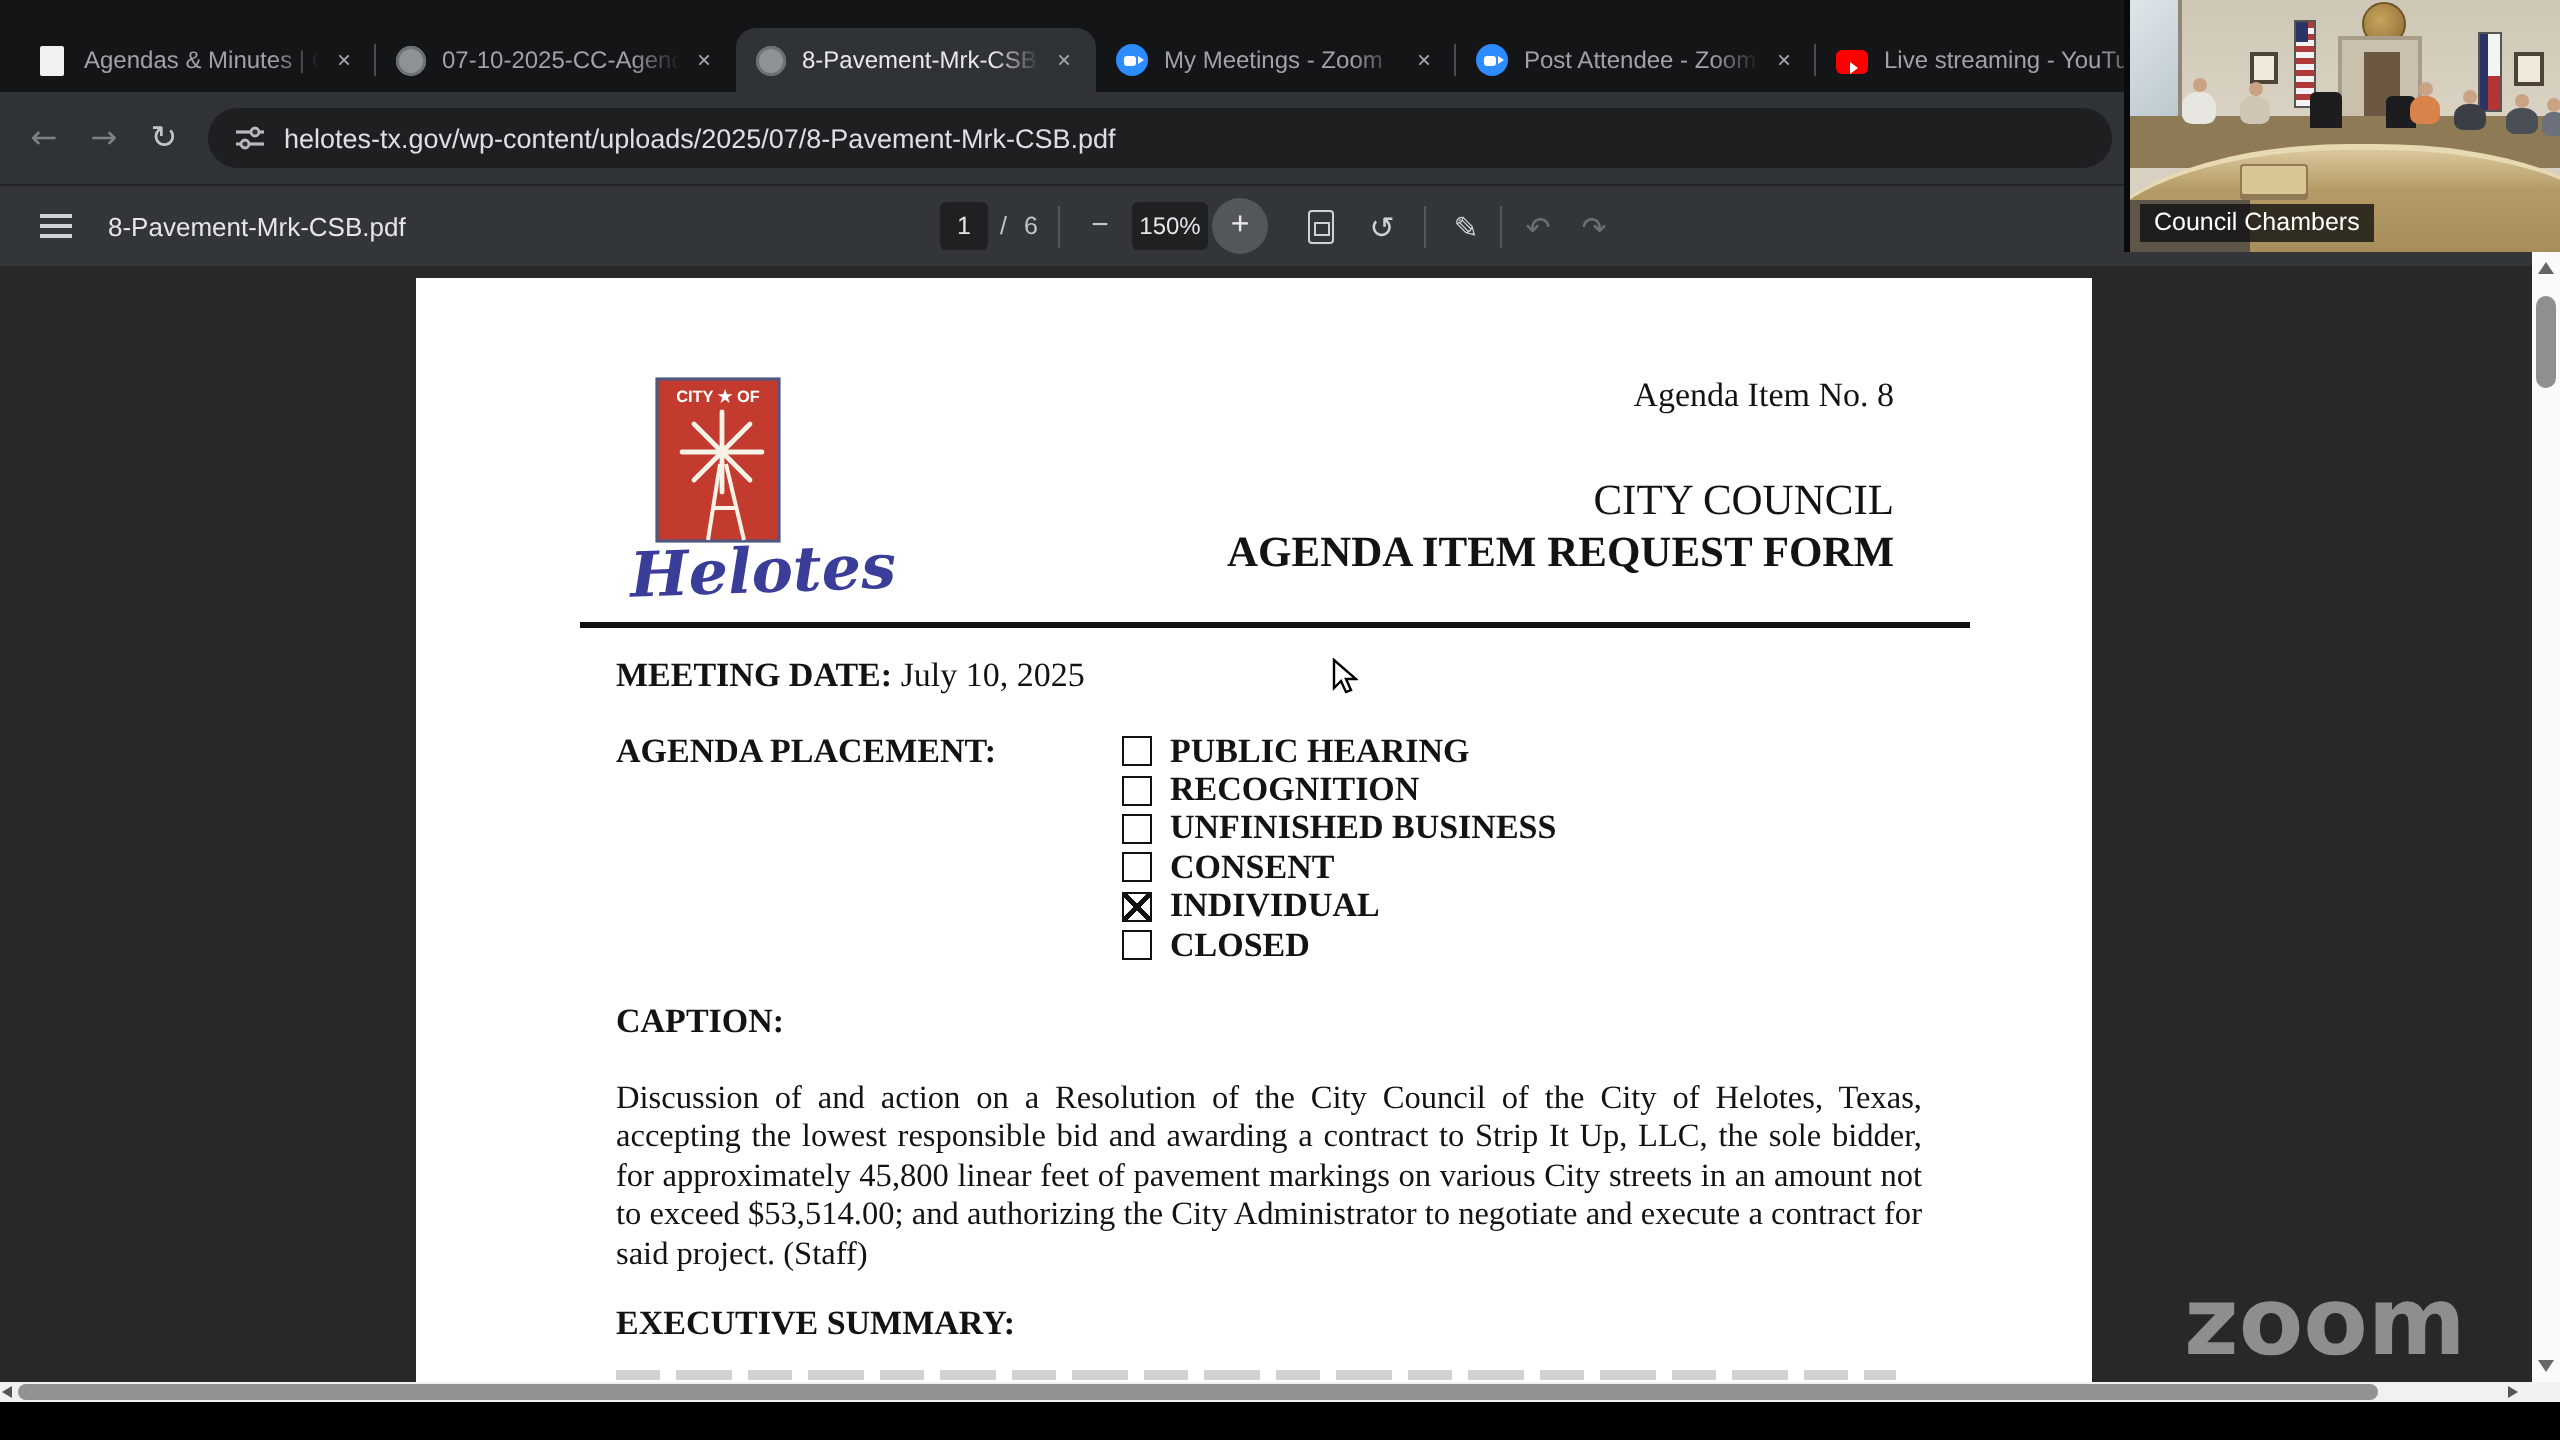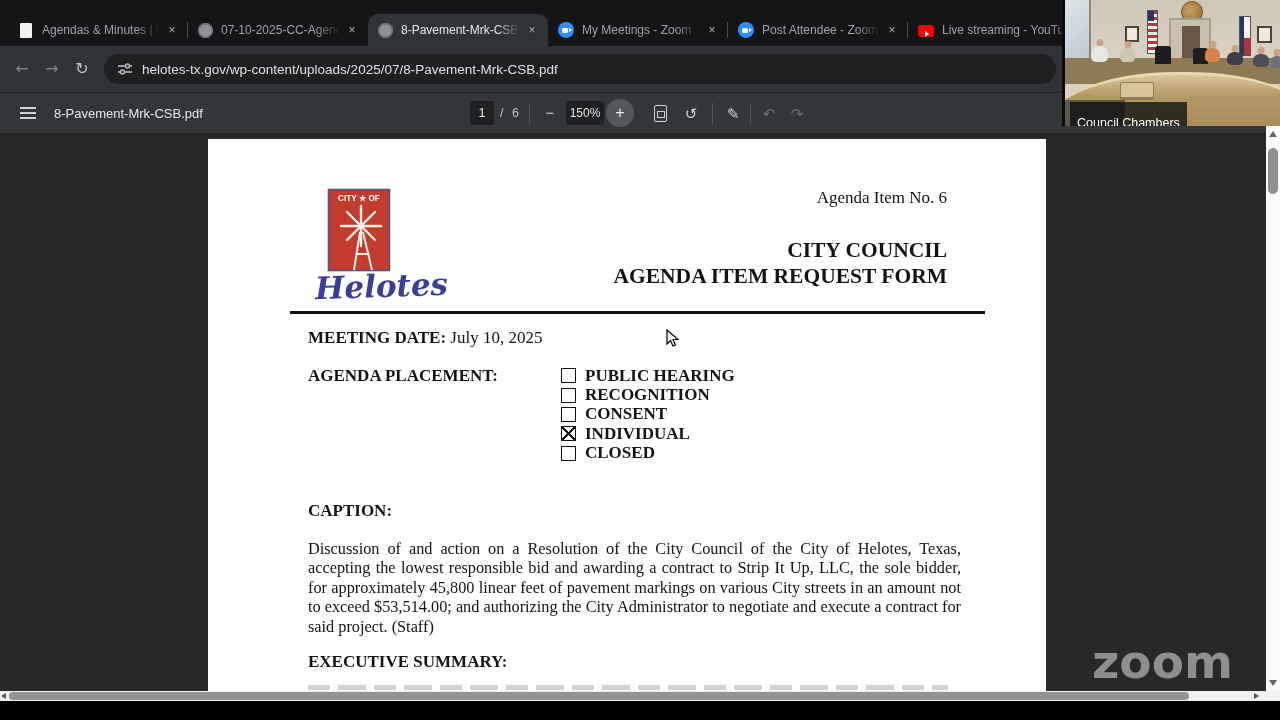--- a/index.html
+++ b/index.html
@@ -69,21 +69,21 @@
 
   
   .pdf-area { position:absolute; left:0; top:133px; width:1280px; height:558px; background:#282828; }
   .page { position:absolute; left:208px; top:6px; width:838px; height:552px; background:#fff;
           overflow:hidden; font-family:"Liberation Serif", serif; color:#131313; }
 
   .logo-svg { position:absolute; left:119px; top:49px; }
   .logo-script { position:absolute; left:107px; top:129px; font-family:"DejaVu Serif", serif;
           font-style:italic; font-weight:bold; font-size:31px; color:#3b3e99; transform:rotate(-2deg); }
   .agenda-no { position:absolute; right:99px; top:49px; font-size:17px; }
-  .doc-title1 { position:absolute; right:99px; top:99px; font-size:21.5px; font-weight:bold; }
+  .doc-title1 { position:absolute; right:99px; top:99px; font-size:21.5px; font-weight:normal; }
   .doc-title2 { position:absolute; right:99px; top:125px; font-size:21.5px; font-weight:bold; }
   .rule { position:absolute; left:82px; top:172px; width:695px; height:3px; background:#111; }
   .line-md { position:absolute; left:100px; top:189px; font-size:17px; }
   .line-md b { font-weight:bold; }
   .placement-label { position:absolute; left:100px; top:227px; font-size:17px; font-weight:bold; }
   .chk-list { position:absolute; left:353px; top:227px; }
   .chk-row { display:flex; align-items:center; height:19.4px; }
   .chk-box { width:15px; height:15px; border:1.8px solid #111; margin-right:9px; flex:0 0 auto; }
   .chk-box.checked { background:
       linear-gradient(45deg, transparent 44%, #111 44%, #111 56%, transparent 56%),
@@ -137,21 +137,21 @@
           linear-gradient(#d9c79b, #b49a66 30%, #a08753); border-radius:50% 45% 0 0 / 80% 60% 0 0;
           border-top:3px solid #e7d9b2; }
   .podium { position:absolute; left:55px; top:82px; width:34px; height:16px; background:#d8c697;
           border:1px solid #93motor7a52; border-radius:2px; box-shadow:0 2px 0 #8e7a55; }
   .floor { position:absolute; left:0; top:100px; width:60px; height:26px; background:#5d5548; }
   .person { position:absolute; border-radius:45% 45% 30% 30%; }
   .head { position:absolute; width:7px; height:7px; border-radius:50%; background:#c9a384; left:50%;
           transform:translateX(-50%); top:-7px; }
   .chair { position:absolute; background:#1d1d1f; border-radius:3px 3px 0 0; }
   .feed-label { position:absolute; left:5px; top:102px; background:rgba(15,15,15,.78); color:#fff;
-          font-size:12.5px; padding:14px 7px 3px; }
+          font-size:12.5px; padding:2px 7px 3px; }
 
   
   .watermark { position:absolute; left:1092px; top:634px; font-family:"DejaVu Sans", sans-serif;
           font-weight:bold; font-size:47px; letter-spacing:0px; color:#8e8e8e; }
 </style>
 </head>
 <body>
 
 <div class="screen">
 
@@ -241,40 +241,44 @@
         </g>
         <circle cx="34" cy="38" r="3" fill="#f7f2e6"></circle>
         <g stroke="#f7f2e6" stroke-width="2">
           <line x1="27" y1="82" x2="33" y2="44"></line>
             <line x1="45" y1="82" x2="36" y2="44"></line>
           <line x1="29" y1="66" x2="42" y2="66"></line>
         </g>
       </svg>
       <div class="logo-script">Helotes</div>
 
-      <div class="agenda-no">Agenda Item No. 6</div>
+      <div class="agenda-no">Agenda Item No. 8</div>
       <div class="doc-title1">CITY COUNCIL</div>
       <div class="doc-title2">AGENDA ITEM REQUEST FORM</div>
       <div class="rule"></div>
 
       <div class="line-md">
         <b>MEETING DATE:</b>
         <span>July 10, 2025</span>
       </div>
 
       <div class="placement-label">AGENDA PLACEMENT:</div>
 
       <div class="chk-list">
         <div class="chk-row">
           <span class="chk-box"></span>
           <span class="chk-label">PUBLIC HEARING</span>
         </div>
         <div class="chk-row">
           <span class="chk-box"></span>
           <span class="chk-label">RECOGNITION</span>
+        </div>
+        <div class="chk-row">
+          <span class="chk-box"></span>
+          <span class="chk-label">UNFINISHED BUSINESS</span>
         </div>
         <div class="chk-row">
           <span class="chk-box"></span>
           <span class="chk-label">CONSENT</span>
         </div>
         <div class="chk-row">
           <span class="chk-box checked"></span>
           <span class="chk-label">INDIVIDUAL</span>
         </div>
         <div class="chk-row">

